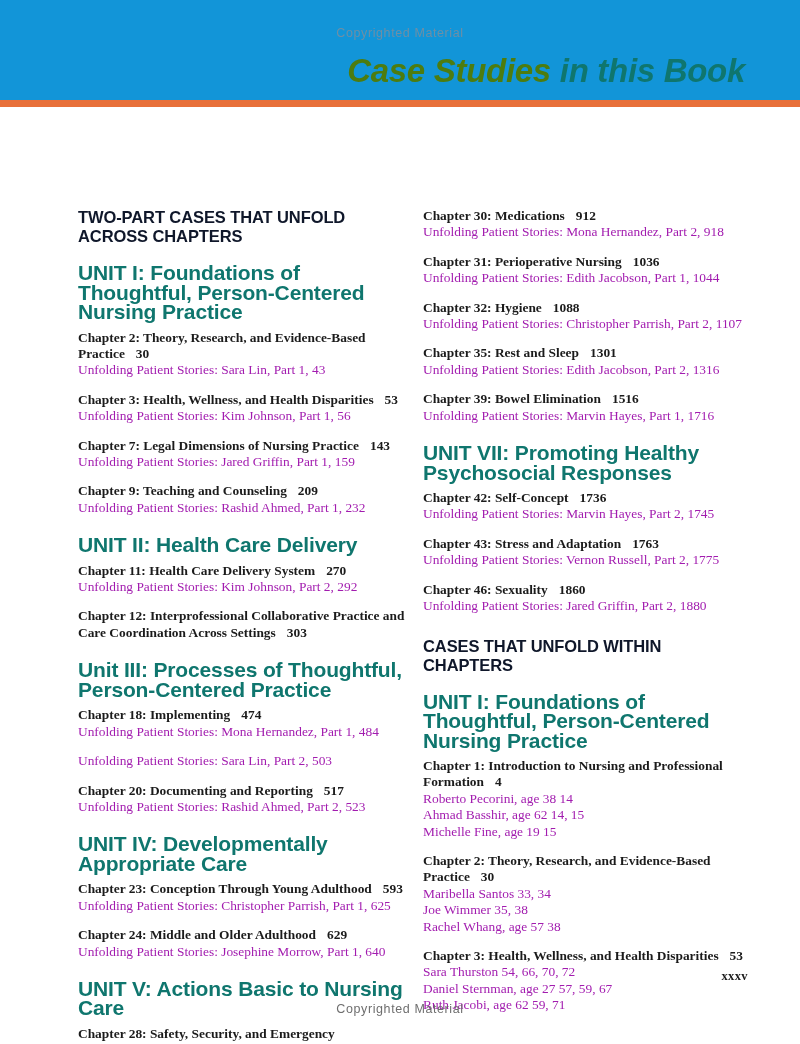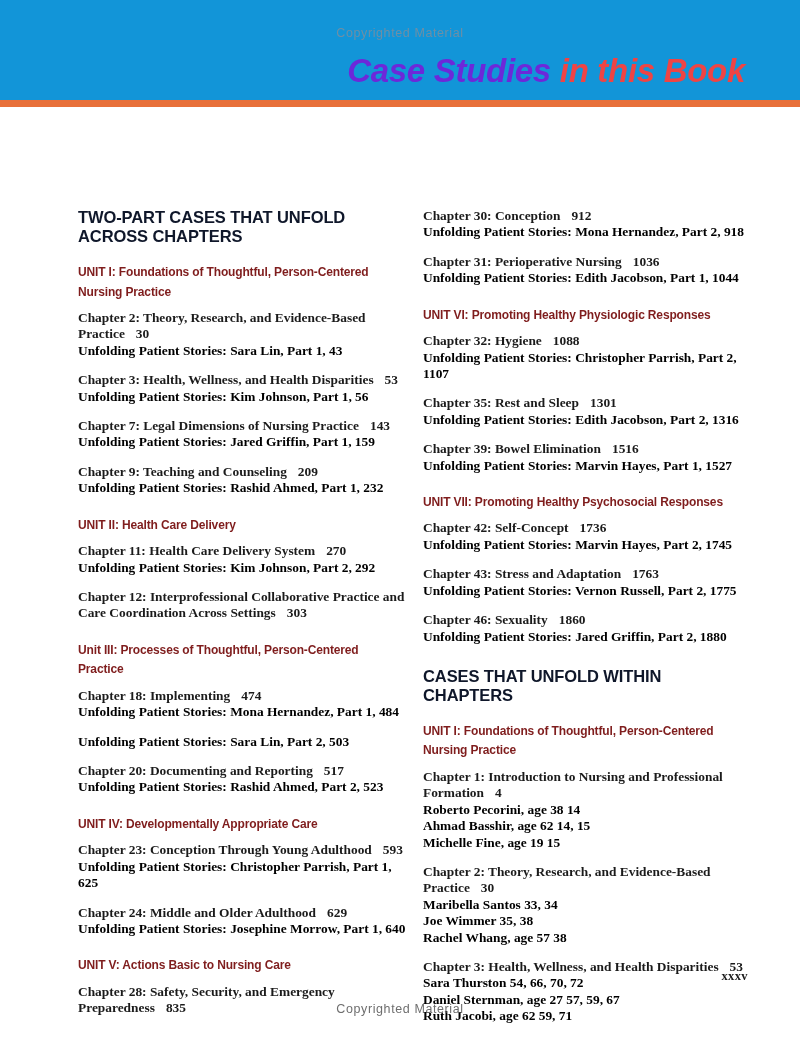--- a/index.html
+++ b/index.html
@@ -37,22 +37,22 @@
     position: absolute;
     right: 55px;
     top: 52px;
     font-family: "Liberation Sans", sans-serif;
     font-weight: bold;
     font-style: italic;
     font-size: 33px;
     letter-spacing: -0.3px;
     white-space: nowrap;
   }
-  #header-title .t-white { color: #6d28d9; }
-  #header-title .t-gold  { color: #ef4444; margin-top: 8px; }
+  #header-title .t-white { color: #4d7c0f; }
+  #header-title .t-gold  { color: #0f766e; margin-top: 8px; }
 
   #orange-rule {
     position: absolute;
     left: 0; top: 100px;
     width: 800px;
     height: 7px;
     background: #e8703a;
   }
 
   
@@ -72,23 +72,23 @@
     line-height: 19px;
     color: #0f172a;
     margin: 0 0 17px 0;
     letter-spacing: -0.1px;
   }
   .section-heading.spaced-top { margin-top: 22px; }
 
   .unit-heading {
     font-family: "Liberation Sans", sans-serif;
     font-weight: bold;
-    font-size: 12px;
+    font-size: 21px;
     line-height: 19.5px;
-    color: #7f1d1d;
+    color: #0f766e;
     margin: 0 0 8px 0;
     letter-spacing: -0.15px;
   }
   .unit-heading.gap { margin-top: 19px; }
 
   
   .entry { margin: 0 0 13px 0; }
   .entry:last-child { margin-bottom: 0; }
 
   .chapter-line {
@@ -100,23 +100,22 @@
     margin: 0;
   }
   .chapter-line .pg {
     margin-left: 11px;
     font-weight: bold;
   }
   .story-line {
     font-family: "Liberation Serif", serif;
     font-size: 13.4px;
     line-height: 16.4px;
-    color: #000000;
+    color: #a21caf;
     margin: 0;
-    font-weight: bold;
   }
 
   
   #footer-copyright {
     position: absolute;
     left: 0; bottom: 28px;
     width: 800px;
     text-align: center;
     font-family: "Liberation Sans", sans-serif;
     font-size: 12.5px;
@@ -217,44 +216,43 @@
   <div class="entry">
     <p class="chapter-line"><span>Chapter 28: Safety, Security, and Emergency Preparedness</span><span class="pg">835</span></p>
 
   </div>
 
 </div>
 
 <div class="column" id="col-right">
 
   <div class="entry">
-    <p class="chapter-line"><span>Chapter 30: Conception</span><span class="pg">912</span></p>
+    <p class="chapter-line"><span>Chapter 30: Medications</span><span class="pg">912</span></p>
     <p class="story-line">Unfolding Patient Stories: Mona Hernandez, Part 2, 918</p>
   </div>
 
   <div class="entry">
     <p class="chapter-line"><span>Chapter 31: Perioperative Nursing</span><span class="pg">1036</span></p>
     <p class="story-line">Unfolding Patient Stories: Edith Jacobson, Part 1, 1044</p>
   </div>
 
-  <h3 class="unit-heading gap">UNIT VI: Promoting Healthy Physiologic Responses</h3>
 
   <div class="entry">
     <p class="chapter-line"><span>Chapter 32: Hygiene</span><span class="pg">1088</span></p>
     <p class="story-line">Unfolding Patient Stories: Christopher Parrish, Part 2, 1107</p>
   </div>
 
   <div class="entry">
     <p class="chapter-line"><span>Chapter 35: Rest and Sleep</span><span class="pg">1301</span></p>
     <p class="story-line">Unfolding Patient Stories: Edith Jacobson, Part 2, 1316</p>
   </div>
 
   <div class="entry">
     <p class="chapter-line"><span>Chapter 39: Bowel Elimination</span><span class="pg">1516</span></p>
-    <p class="story-line">Unfolding Patient Stories: Marvin Hayes, Part 1, 1527</p>
+    <p class="story-line">Unfolding Patient Stories: Marvin Hayes, Part 1, 1716</p>
   </div>
 
   <h3 class="unit-heading gap">UNIT VII: Promoting Healthy Psychosocial Responses</h3>
 
   <div class="entry">
     <p class="chapter-line"><span>Chapter 42: Self-Concept</span><span class="pg">1736</span></p>
     <p class="story-line">Unfolding Patient Stories: Marvin Hayes, Part 2, 1745</p>
   </div>
 
   <div class="entry">

